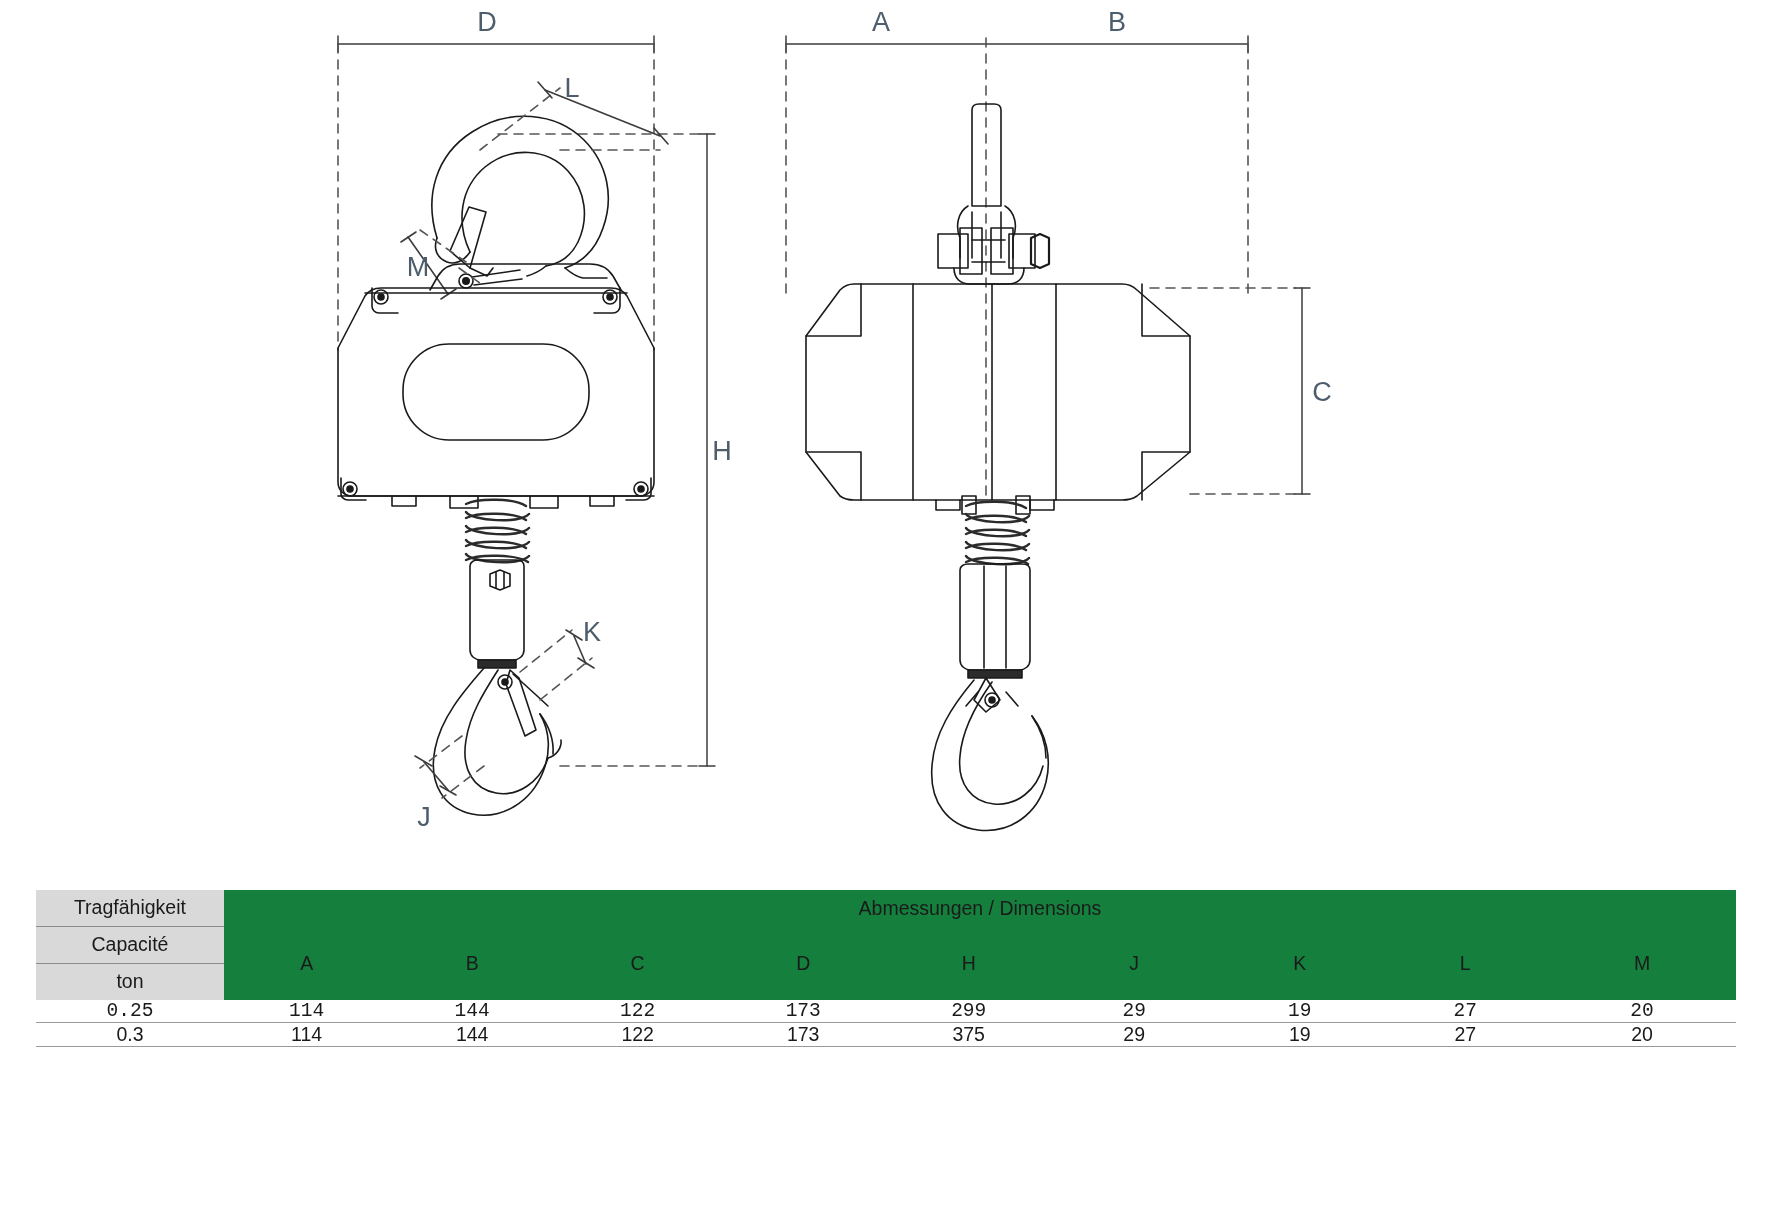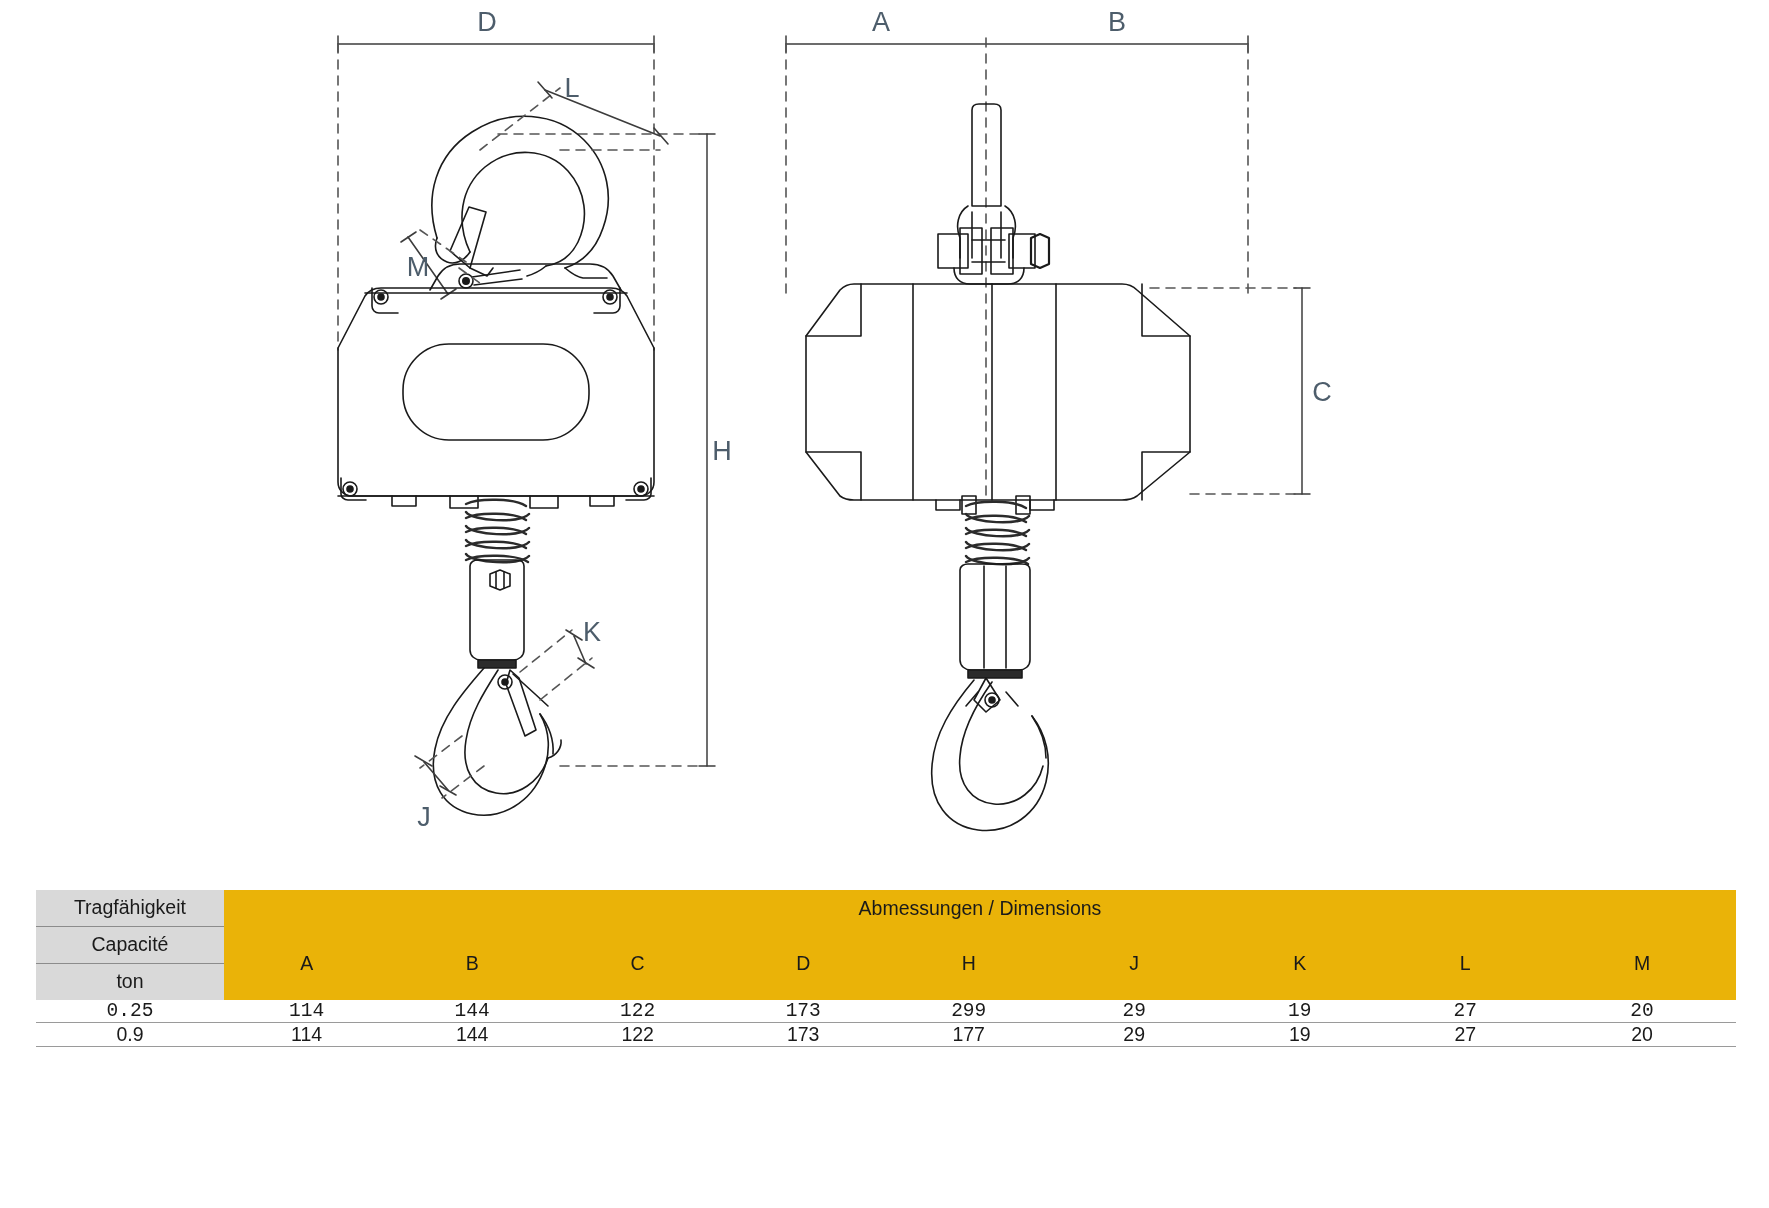--- a/index.html
+++ b/index.html
@@ -46,21 +46,21 @@
     table-layout: fixed;
   }
   table.spec td, table.spec th {
     font-weight: normal;
     font-size: 19.5px;
     color: #1a1a1a;
     padding: 0;
     text-align: center;
     vertical-align: middle;
   }
-  .hdr-band { background: #eab308; }
+  .hdr-band { background: #15803d; }
   .cap-cell {
     width: 168px;
     background: #d9d9d9;
     text-align: center;
   }
   .cap-inner {
     display: block;
     padding: 6px 0 7px 0;
   }
   .brd-b-dark { border-bottom: 1.3px solid #8c8c8c; }
@@ -434,26 +434,26 @@
           <td>122</td>
           <td>173</td>
           <td>299</td>
           <td>29</td>
           <td>19</td>
           <td>27</td>
           <td>20</td>
         </tr>
 
         <tr class="datarow row-sep-last">
-          <td>0.9</td>
+          <td>0.3</td>
           <td>114</td>
           <td>144</td>
           <td>122</td>
           <td>173</td>
-          <td>177</td>
+          <td>375</td>
           <td>29</td>
           <td>19</td>
           <td>27</td>
           <td>20</td>
         </tr>
       </tbody>
     </table>
   </div>
 
 </div>

